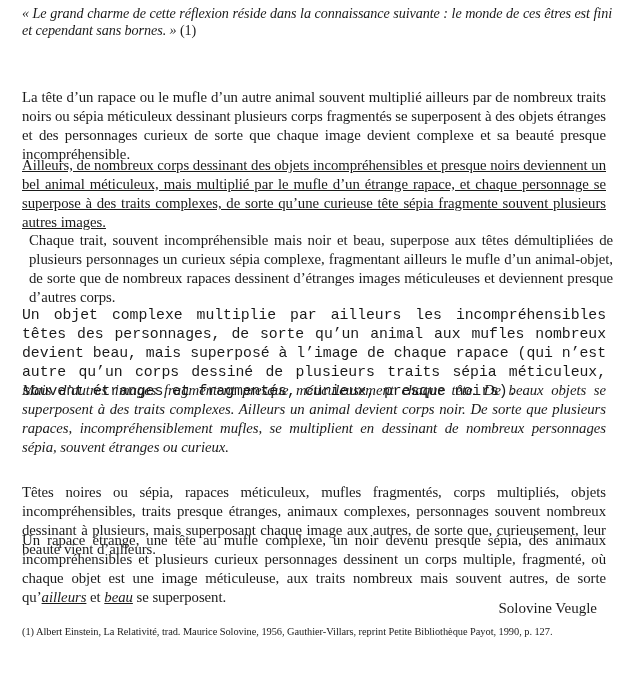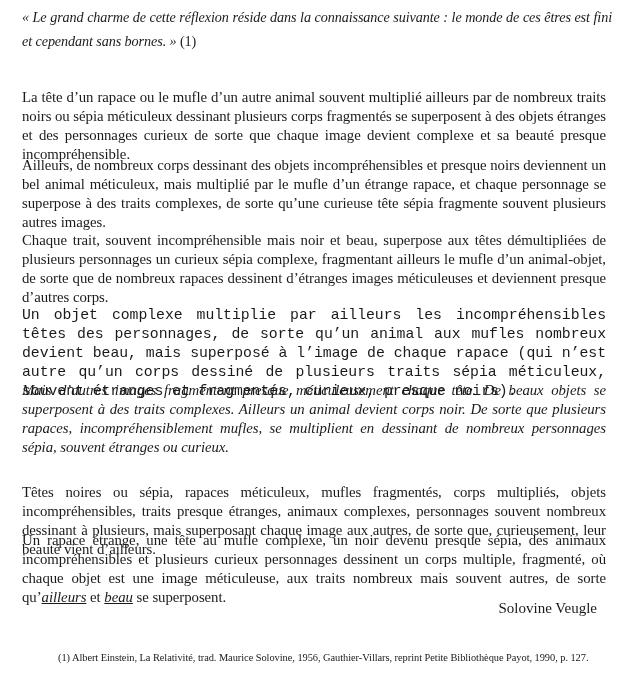--- a/index.html
+++ b/index.html
@@ -15,21 +15,21 @@
     font-family: "Liberation Serif", "DejaVu Serif", serif;
     color: #1a1a1a;
   }
   .epigraph {
     position: absolute;
     left: 22px;
     top: 5px;
     width: 590px;
     font-style: italic;
     font-size: 14.2px;
-    line-height: 24px;
+    line-height: 17px;
     text-align: justify;
     letter-spacing: -0.1px;
   }
   .epigraph .ref {
     font-style: normal;
   }
   .para {
     position: absolute;
     left: 22px;
     width: 584px;
@@ -42,39 +42,38 @@
   .signature {
     position: absolute;
     right: 25px;
     top: 600px;
     font-size: 15px;
     line-height: 17px;
   }
   .footnote {
     position: absolute;
     left: 22px;
-    top: 651px;
+    top: 625px;
     font-size: 10.4px;
     line-height: 13px;
     white-space: nowrap;
     letter-spacing: -0.05px;
-    margin-left: 36px;
   }
   em { font-style: italic; text-decoration: underline; }
 </style>
 </head>
 <body>
 
 <div class="epigraph">
   <span>« Le grand charme de cette réflexion réside dans la connaissance suivante : le monde de ces êtres est fini et cependant sans bornes. »</span><span class="ref"> (1)</span>
 </div>
 
 <p class="para" style="top:88px;">La tête d’un rapace ou le mufle d’un autre animal souvent multiplié ailleurs par de nombreux traits noirs ou sépia méticuleux dessinant plusieurs corps fragmentés se superposent à des objets étranges et des personnages curieux de sorte que chaque image devient complexe et sa beauté presque incompréhensible.</p>
-<p class="para" style="top:156px;">Ailleurs, de nombreux corps dessinant des objets incompréhensibles et presque noirs deviennent un bel animal méticuleux, mais multiplié par le mufle d’un étrange rapace, et chaque personnage se superpose à des traits complexes, de sorte qu’une curieuse tête sépia fragmente souvent plusieurs autres images.</p>
-<p class="para" style="top:231px;">Chaque trait, souvent incompréhensible mais noir et beau, superpose aux têtes démultipliées de plusieurs personnages un curieux sépia complexe, fragmentant ailleurs le mufle d’un animal-objet, de sorte que de nombreux rapaces dessinent d’étranges images méticuleuses et deviennent presque d’autres corps.</p>
+<p class="para" style="top:156px;text-decoration:underline;">Ailleurs, de nombreux corps dessinant des objets incompréhensibles et presque noirs deviennent un bel animal méticuleux, mais multiplié par le mufle d’un étrange rapace, et chaque personnage se superpose à des traits complexes, de sorte qu’une curieuse tête sépia fragmente souvent plusieurs autres images.</p>
+<p class="para" style="top:231px;margin-left:7px;">Chaque trait, souvent incompréhensible mais noir et beau, superpose aux têtes démultipliées de plusieurs personnages un curieux sépia complexe, fragmentant ailleurs le mufle d’un animal-objet, de sorte que de nombreux rapaces dessinent d’étranges images méticuleuses et deviennent presque d’autres corps.</p>
 <p class="para" style="top:306px;font-family:Liberation Mono, monospace;">Un objet complexe multiplie par ailleurs les incompréhensibles têtes des personnages, de sorte qu’un animal aux mufles nombreux devient beau, mais superposé à l’image de chaque rapace (qui n’est autre qu’un corps dessiné de plusieurs traits sépia méticuleux, souvent étranges et fragmentés, curieux, presque noirs).</p>
 <p class="para" style="top:381px;font-style:italic;">Mais d’autres images fragmentent presque méticuleusement chaque tête. De beaux objets se superposent à des traits complexes. Ailleurs un animal devient corps noir. De sorte que plusieurs rapaces, incompréhensiblement mufles, se multiplient en dessinant de nombreux personnages sépia, souvent étranges ou curieux.</p>
 <p class="para" style="top:483px;">Têtes noires ou sépia, rapaces méticuleux, mufles fragmentés, corps multipliés, objets incompréhensibles, traits presque étranges, animaux complexes, personnages souvent nombreux dessinant à plusieurs, mais superposant chaque image aux autres, de sorte que, curieusement, leur beauté vient d’ailleurs.</p>
 <p class="para" style="top:531px;"><span>Un rapace étrange, une tête au mufle complexe, un noir devenu presque sépia, des animaux incompréhensibles et plusieurs curieux personnages dessinent un corps multiple, fragmenté, où chaque objet est une image méticuleuse, aux traits nombreux mais souvent autres, de sorte qu’</span><em>ailleurs</em><span> et </span><em>beau</em><span> se superposent.</span></p>
 
 <div class="signature">Solovine Veugle</div>
 
 <div class="footnote">(1) Albert Einstein, La Relativité, trad. Maurice Solovine, 1956, Gauthier-Villars, reprint Petite Bibliothèque Payot, 1990, p. 127.</div>
 
 </body></html>

